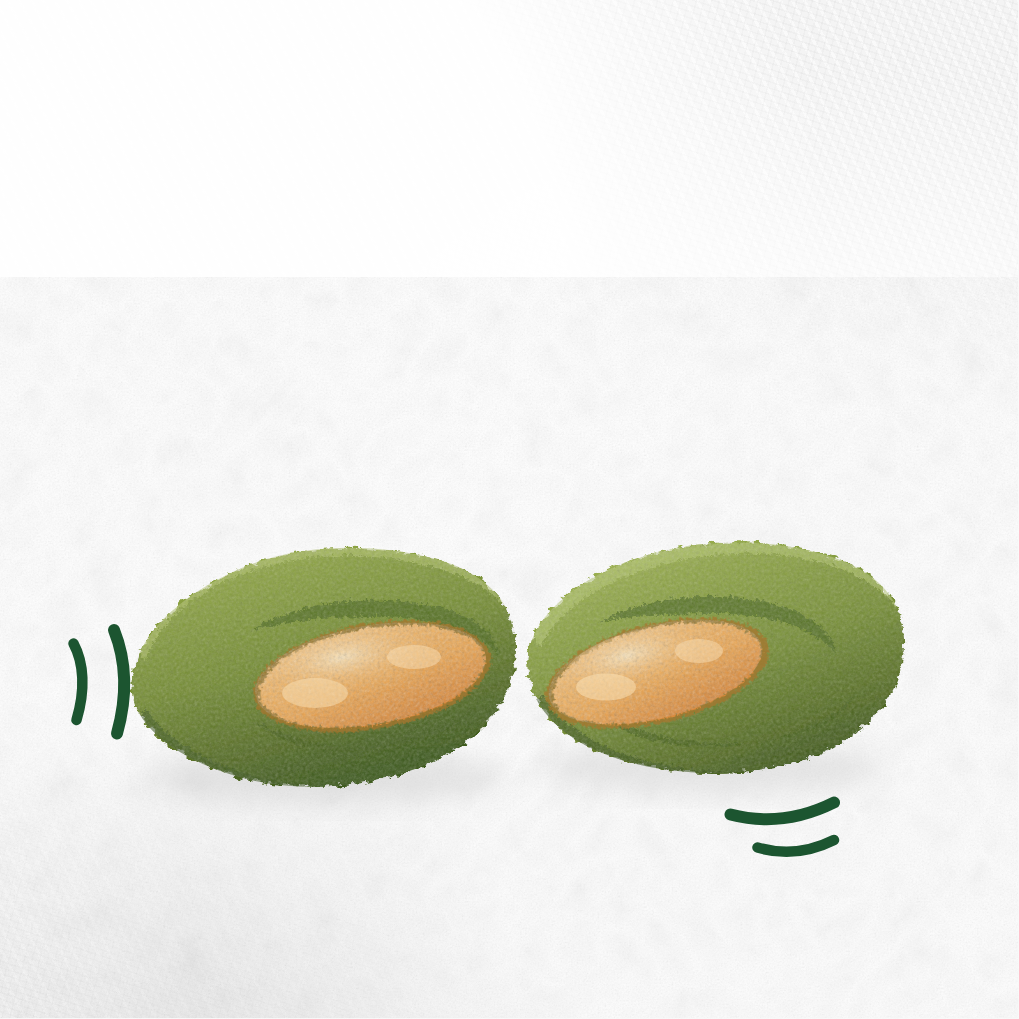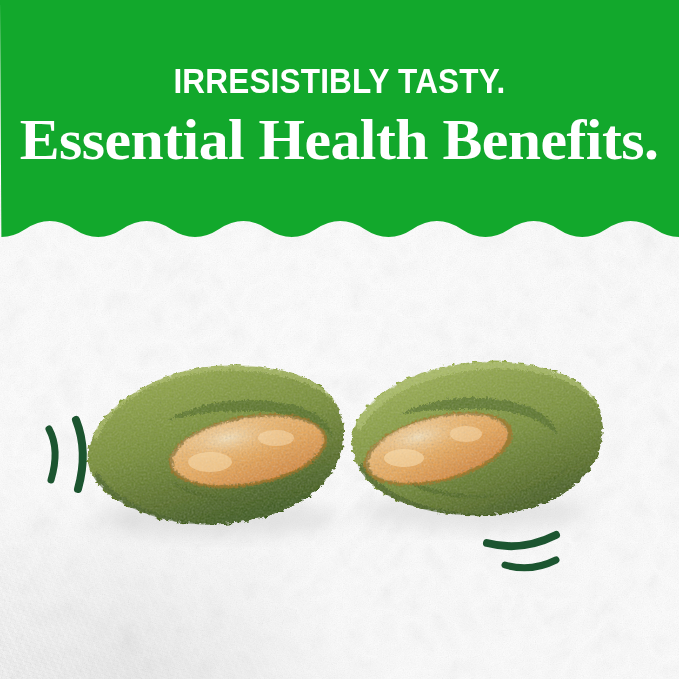--- a/index.html
+++ b/index.html
@@ -112,38 +112,20 @@
         <feColorMatrix type="saturate" values="0"></feColorMatrix>
         <feComponentTransfer>
           <feFuncA type="linear" slope="0.16" intercept="0"></feFuncA>
         </feComponentTransfer>
       </filter>
     </defs>
     <rect x="0" y="230" width="679" height="449" filter="url(#grain)"></rect>
     <rect x="0" y="230" width="679" height="449" filter="url(#grain2)"></rect>
   </svg>
 
-  <div class="header">
-    <svg width="679" height="262" viewBox="0 0 679 262" aria-hidden="true">
-      <path fill="#12A82C" d="M0,0 H679 V237
-               q -12.1,0 -24.2,-8 t -24.2,-8 -24.2,8 -24.2,8
-               -24.2,-8 -24.2,-8 -24.2,8 -24.2,8
-               -24.2,-8 -24.2,-8 -24.2,8 -24.2,8
-               -24.2,-8 -24.2,-8 -24.2,8 -24.2,8
-               -24.2,-8 -24.2,-8 -24.2,8 -24.2,8
-               -24.2,-8 -24.2,-8 -24.2,8 -24.2,8
-               -24.2,-8 -24.2,-8 -24.2,8 -24.2,8
-               Z"></path>
-    </svg>
-
-    <div class="headline-wrap">
-      <div class="line1">IRRESISTIBLY TASTY.</div>
-      <div class="line2">Essential Health Benefits.</div>
-    </div>
-  </div>
 
   <div class="product">
     <svg width="679" height="417" viewBox="0 262 679 417" aria-hidden="true">
       <defs>
 
         <linearGradient id="crustL" x1="0" y1="0" x2="0.45" y2="1">
           <stop offset="0%" stop-color="#A3B657"></stop>
           <stop offset="22%" stop-color="#8CA243"></stop>
           <stop offset="55%" stop-color="#748C33"></stop>
           <stop offset="82%" stop-color="#566D25"></stop>

